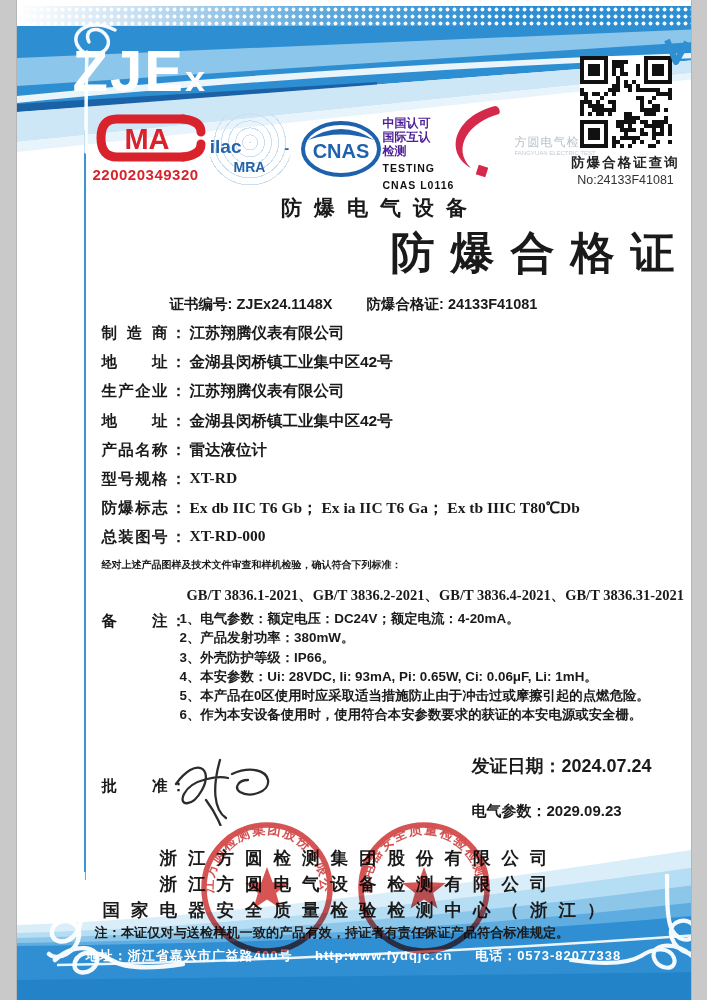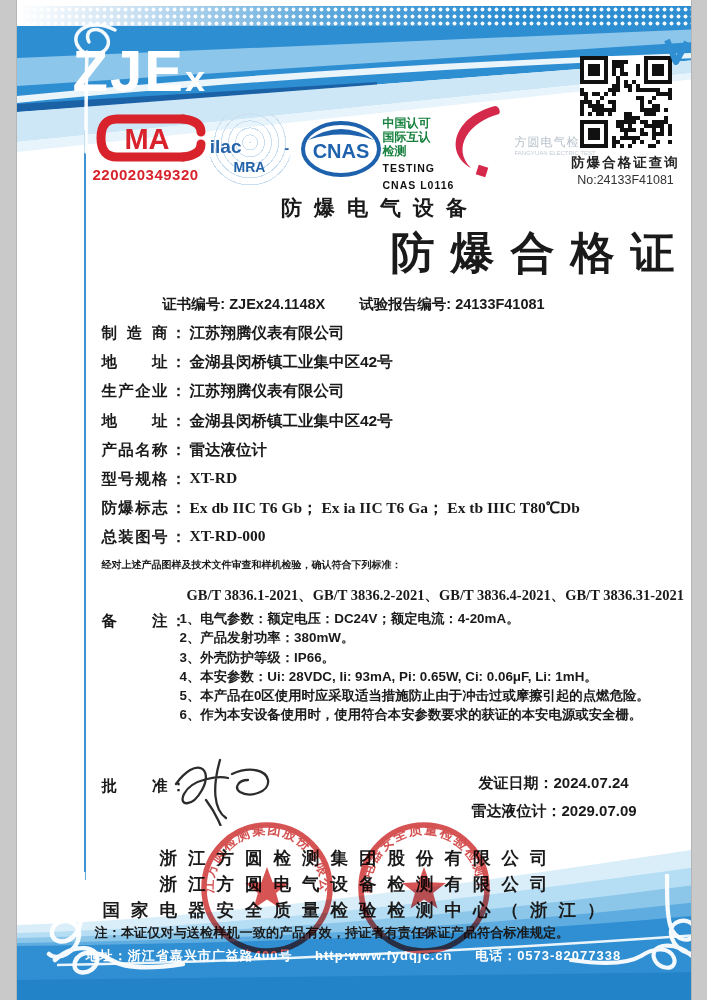--- a/index.html
+++ b/index.html
@@ -24,21 +24,21 @@
   .cma{position:absolute;left:76px;top:112px;width:116px;text-align:left;z-index:3;}
   .cma-num{margin-top:2px;color:#d8232c;font-weight:bold;font-size:15px;letter-spacing:.5px;}
   .ilac{position:absolute;left:192px;top:108px;width:82px;height:82px;z-index:3;}
   .ilac-rings{position:absolute;inset:0;border-radius:50%;
     background:repeating-radial-gradient(circle at 50% 42%, #c9dff1 0 1px, rgba(255,255,255,0) 1px 7px);}
   .ilac-text{position:absolute;left:0;right:0;top:28px;text-align:center;color:#2563a8;font-weight:bold;}
   .ilac-text .big{font-size:19px;}
   .ilac-text .small{font-size:14px;margin-left:43px;}
   .cnas{position:absolute;left:282px;top:116px;z-index:3;}
   .cnas-side{position:absolute;left:366px;top:116px;z-index:3;line-height:14px;}
-  .cnas-cn{color:#15803d;font-size:12px;font-weight:bold;}
+  .cnas-cn{color:#4c1d95;font-size:12px;font-weight:bold;}
   .cnas-en{color:#111;font-size:10.5px;font-weight:bold;margin-top:4px;line-height:13px;letter-spacing:1px;}
   .fy{position:absolute;left:420px;top:100px;width:150px;height:90px;z-index:3;}
   .fy-cn{position:absolute;left:78px;top:34px;font-size:12px;color:#b9c2cc;letter-spacing:1px;white-space:nowrap;}
   .fy-en{position:absolute;left:78px;top:50px;font-size:6px;color:#c3cbd4;white-space:nowrap;}
   .qrbox{position:absolute;left:548px;top:56px;width:122px;text-align:center;z-index:3;}
   .qrbox svg{margin:0 auto;}
   .qr-cap{margin-top:6px;font-size:13.5px;font-weight:bold;color:#222;letter-spacing:2px;}
   .qr-num{font-size:12.5px;color:#333;margin-top:1px;}
 
   
@@ -61,21 +61,21 @@
   .standards{position:absolute;left:170px;top:586px;font-size:14.5px;font-weight:bold;z-index:3;
              font-family:"Liberation Serif",serif;}
   .rem-label{position:absolute;left:85px;top:611px;font-size:15.5px;font-weight:bold;display:flex;z-index:3;}
   .rem-items{position:absolute;left:163px;top:609px;width:490px;font-size:13.4px;font-weight:bold;
              line-height:19.3px;z-index:3;}
   .rem-items div{padding-left:1.9em;text-indent:-1.9em;}
 
   
   .app-label{position:absolute;left:85px;top:776px;font-size:15.5px;font-weight:bold;display:flex;z-index:3;}
   .sig{position:absolute;left:145px;top:748px;z-index:3;}
-  .d-issue{position:absolute;left:455px;top:774px;font-size:15px;font-weight:bold;z-index:3;margin-left:7px;}
+  .d-issue{position:absolute;left:455px;top:754px;font-size:18px;font-weight:bold;z-index:3;}
   .d-valid{position:absolute;left:455px;top:802px;font-size:15px;font-weight:bold;z-index:3;}
 
   
   .iss{position:absolute;left:0;right:0;text-align:center;font-size:17.5px;font-weight:bold;
        letter-spacing:11px;text-indent:11px;z-index:4;}
   .iss1{top:846px;} .iss2{top:872px;} .iss3{top:898px;}
   .note{position:absolute;left:78px;top:924px;font-size:13.2px;font-weight:bold;z-index:4;}
 
   
   .stamp{position:absolute;width:140px;height:140px;z-index:5;mix-blend-mode:multiply;opacity:.88;}
@@ -317,21 +317,21 @@
     <div class="qr-cap">防爆合格证查询</div>
     <div class="qr-num">No:24133F41081</div>
   </div>
 
   <div class="t-cat">防爆电气设备</div>
   <div class="t-main">防爆合格证</div>
   <div class="cert-line">
     <span>证书编号:</span>
     <span>ZJEx24.1148X</span>
     <span class="gap"></span>
-    <span>试验报告编号:</span>
+    <span>防爆合格证:</span>
     <span>24133F41081</span>
   </div>
 
   <div class="fields">
     <div class="frow">
         <span class="flabel">制造商</span>
         <span class="fcolon">：</span>
         <span class="fval">江苏翔腾仪表有限公司</span>
       </div>
     <div class="frow">
@@ -388,21 +388,21 @@
   </div>
 
   <div class="app-label">
     <span class="flabel">批准</span>
       <span class="fcolon">：</span>
   </div>
   <svg class="sig" width="130" height="78">
     <path d="M14,36 C34,8 52,20 40,42 C30,60 16,58 22,46 C30,30 58,28 66,30 M58,12 C50,40 52,62 64,70 M70,26 C88,18 104,22 106,32 C108,44 88,50 78,44 C72,40 76,32 86,32 M44,52 C56,68 60,82 58,76" fill="none" stroke="#151515" stroke-width="2.3" stroke-linecap="round" opacity="0.9"></path>
   </svg>
   <div class="d-issue"><span>发证日期：</span><span>2024.07.24</span></div>
-  <div class="d-valid"><span>雷达液位计：</span><span>2029.07.09</span></div>
+  <div class="d-valid"><span>电气参数：</span><span>2029.09.23</span></div>
 
   <svg class="bottom-svg" width="707" height="175" viewBox="0 0 707 175">
     <path d="M0,100 C150,95 350,75 707,20 V175 H0 Z" fill="#daeef9"></path>
     <path d="M0,108 C180,103 380,85 707,38 V175 H0 Z" fill="#b5ddf3"></path>
     <path d="M0,113 C200,109 420,95 707,56 V175 H0 Z" fill="#8cc7ea"></path>
     <path d="M0,118 C220,115 450,104 707,74 V175 H0 Z" fill="#5fade0"></path>
     <path d="M0,116 C240,113 480,106 707,84 V175 H0 Z" fill="#2f8fd2" opacity="0"></path>
     <path d="M0,121 C240,118 480,110 707,88 V175 H0 Z" fill="#2f8fd2"></path>
     <path d="M0,155 L707,147 V175 H0 Z" fill="#2383c8"></path>
     <path d="M40,140 C260,136 520,122 707,108" fill="none" stroke="#ffffff" stroke-width="2.5" opacity="0.9"></path>

